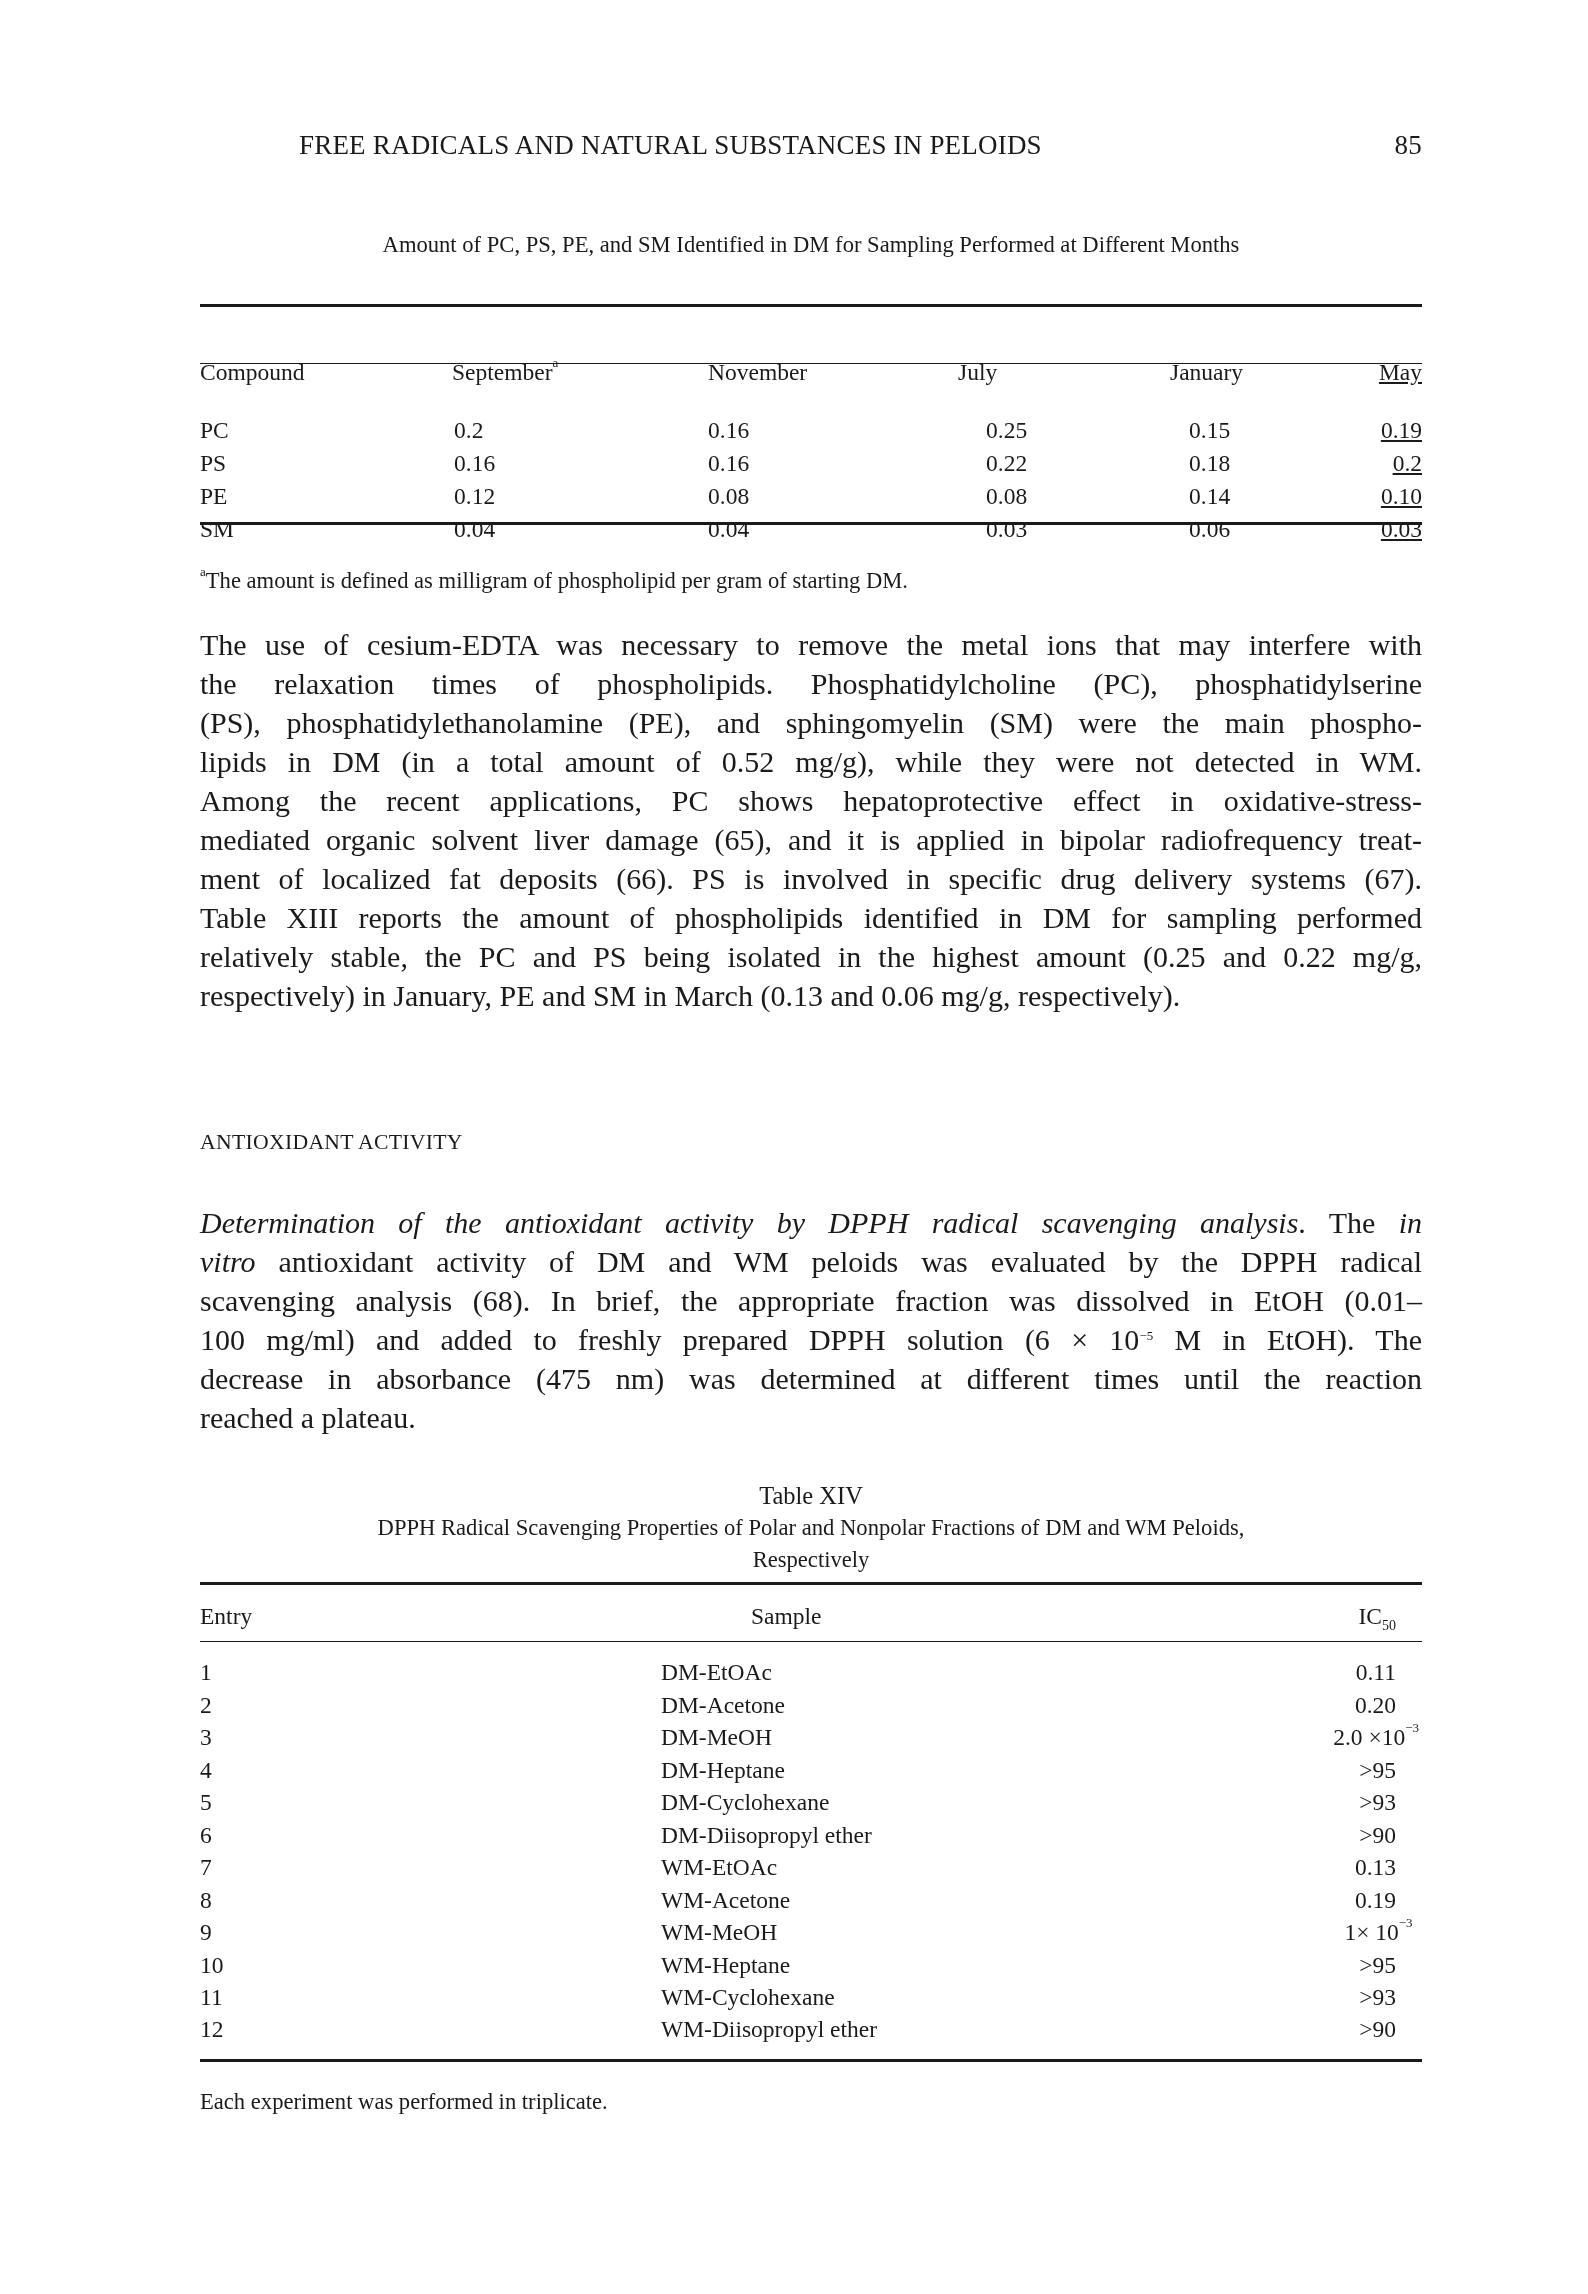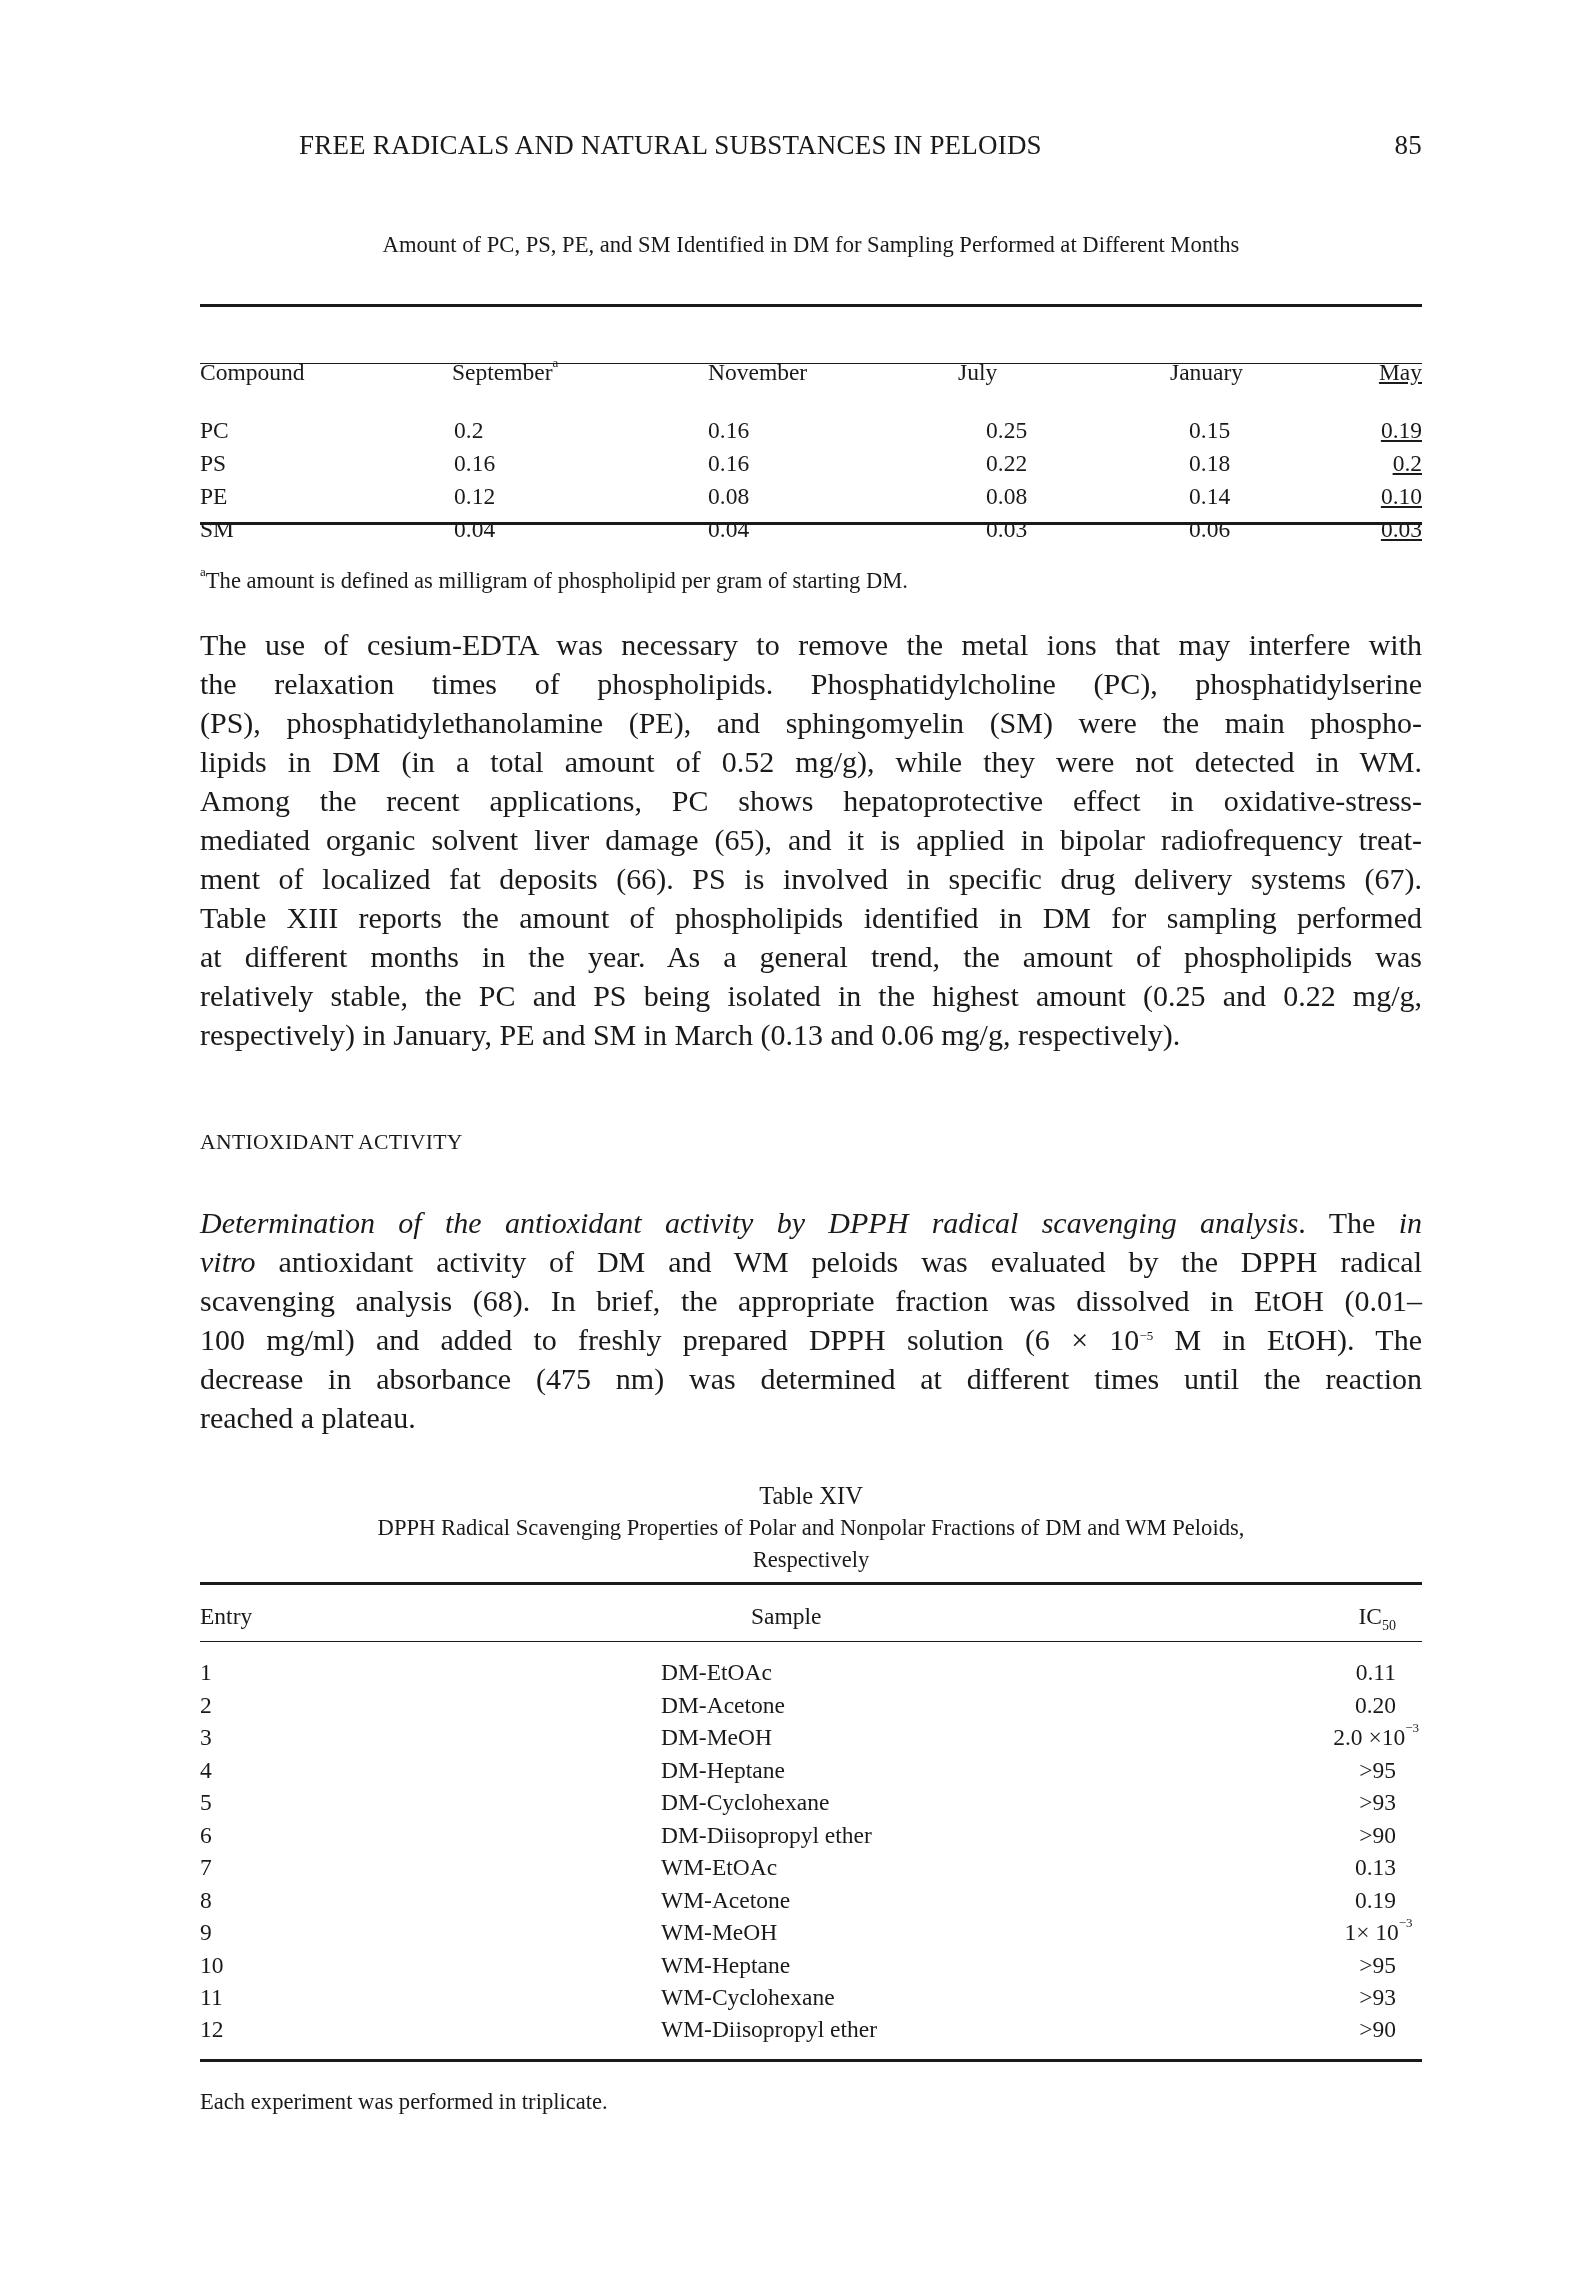--- a/index.html
+++ b/index.html
@@ -127,21 +127,20 @@
 
   <div class="body-para" style="top:625px;">
     <span class="ln">The use of cesium-EDTA was necessary to remove the metal ions that may interfere with</span>
     <span class="ln">the relaxation times of phospholipids. Phosphatidylcholine (PC), phosphatidylserine</span>
     <span class="ln">(PS), phosphatidylethanolamine (PE), and sphingomyelin (SM) were the main phospho-</span>
     <span class="ln">lipids in DM (in a total amount of 0.52 mg/g), while they were not detected in WM.</span>
     <span class="ln">Among the recent applications, PC shows hepatoprotective effect in oxidative-stress-</span>
     <span class="ln">mediated organic solvent liver damage (65), and it is applied in bipolar radiofrequency treat-</span>
     <span class="ln">ment of localized fat deposits (66). PS is involved in specific drug delivery systems (67).</span>
     <span class="ln">Table XIII reports the amount of phospholipids identified in DM for sampling performed</span>
-    <span class="ln">at different months in the year. As a general trend, the amount of phospholipids was</span>
     <span class="ln">relatively stable, the PC and PS being isolated in the highest amount (0.25 and 0.22 mg/g,</span>
     <span class="ln last">respectively) in January, PE and SM in March (0.13 and 0.06 mg/g, respectively).</span>
   </div>
 
   <div class="section-head" style="top:1130px;">ANTIOXIDANT ACTIVITY</div>
 
   <div class="body-para" style="top:1203px;">
     <span class="ln"><i>Determination of the antioxidant activity by DPPH radical scavenging analysis</i><span>. The </span><i>in</i></span>
     <span class="ln"><i>vitro</i><span> antioxidant activity of DM and WM peloids was evaluated by the DPPH radical</span></span>
     <span class="ln">scavenging analysis (68). In brief, the appropriate fraction was dissolved in EtOH (0.01–</span>

